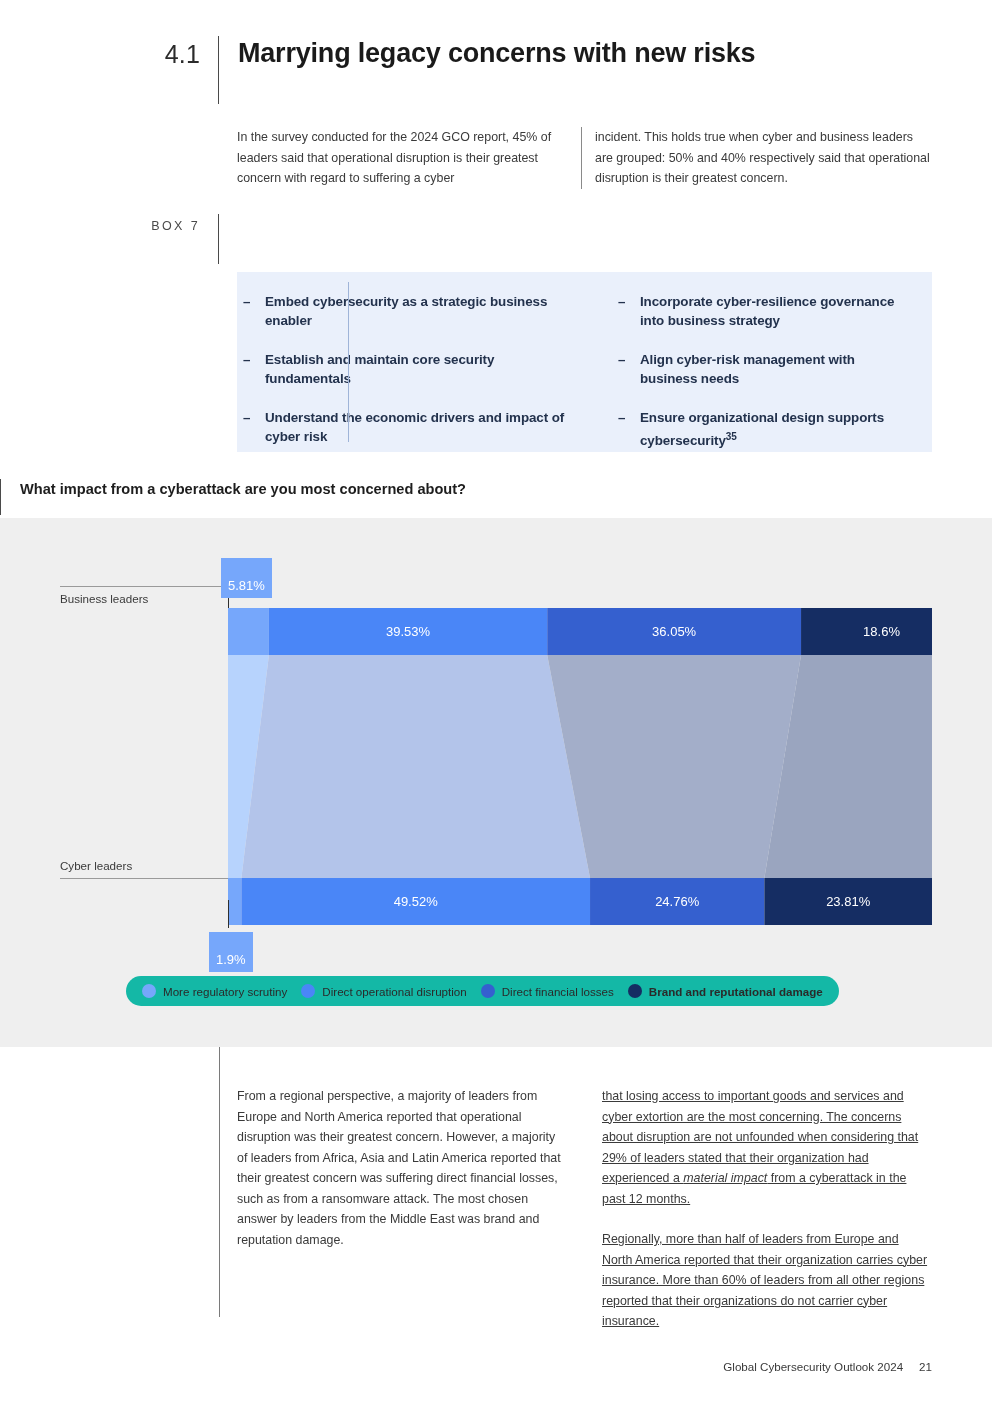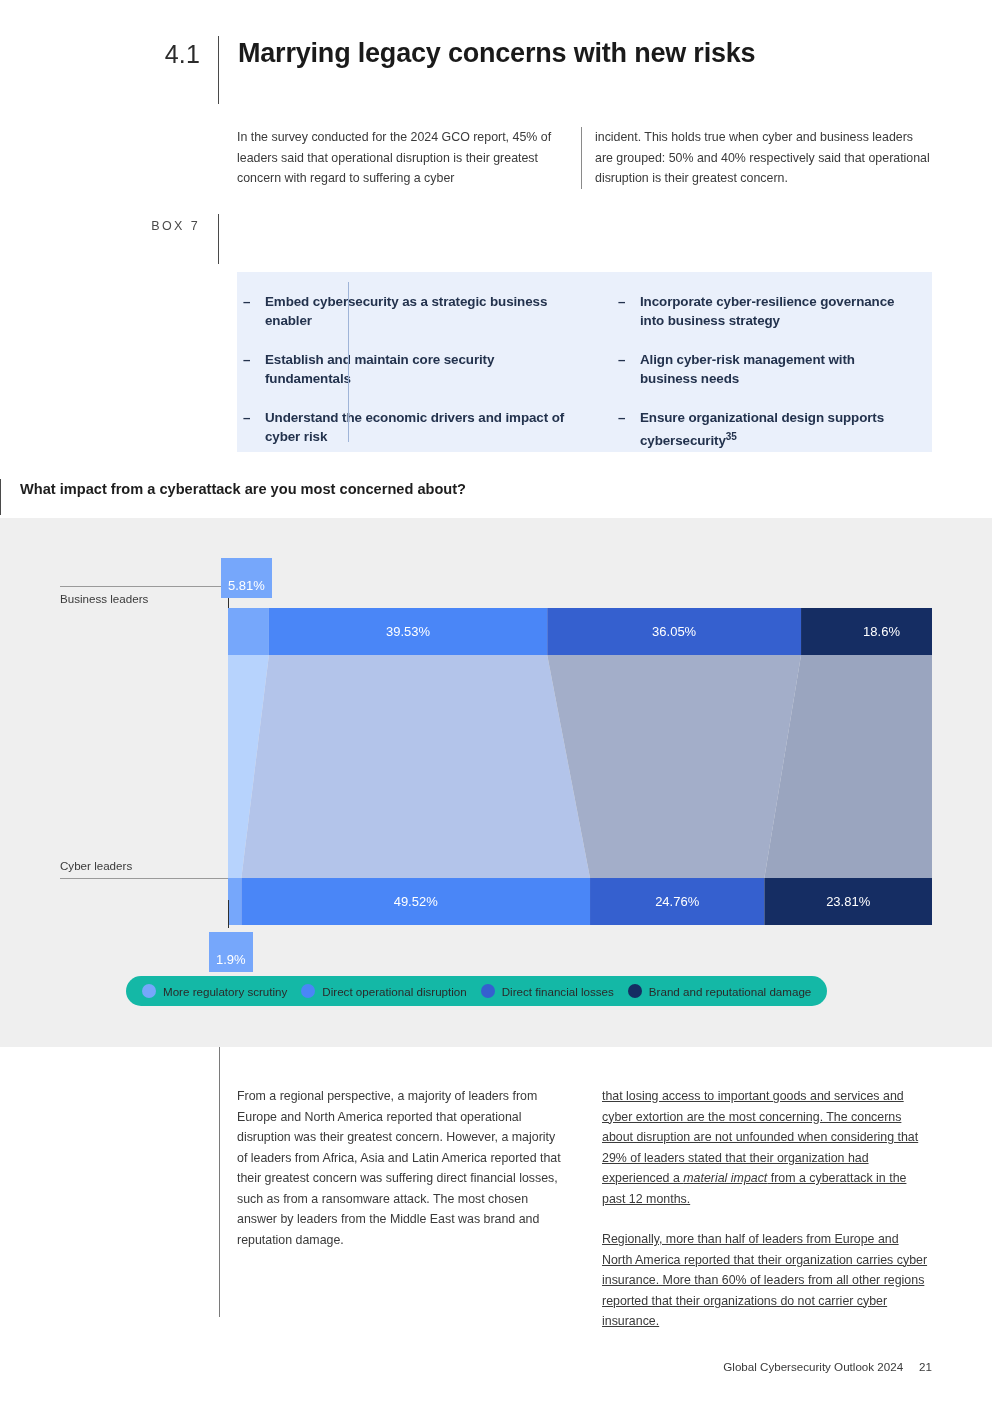--- a/index.html
+++ b/index.html
@@ -233,21 +233,21 @@
     display: flex;
     align-items: center;
     padding: 0 16px;
     box-sizing: border-box;
   }
   .legend-item {
     display: flex;
     align-items: center;
     margin-right: 14px;
   }
-  .legend-item:last-child { margin-right: 0; }
+  .legend-item:last-child { margin-right: 0; font-weight: bold; }
   .legend-dot {
     width: 14px; height: 14px;
     border-radius: 50%;
     margin-right: 7px;
     flex: 0 0 14px;
   }
   .legend-text {
     font-size: 11.6px;
     color: #2a2a2a;
     white-space: nowrap;

